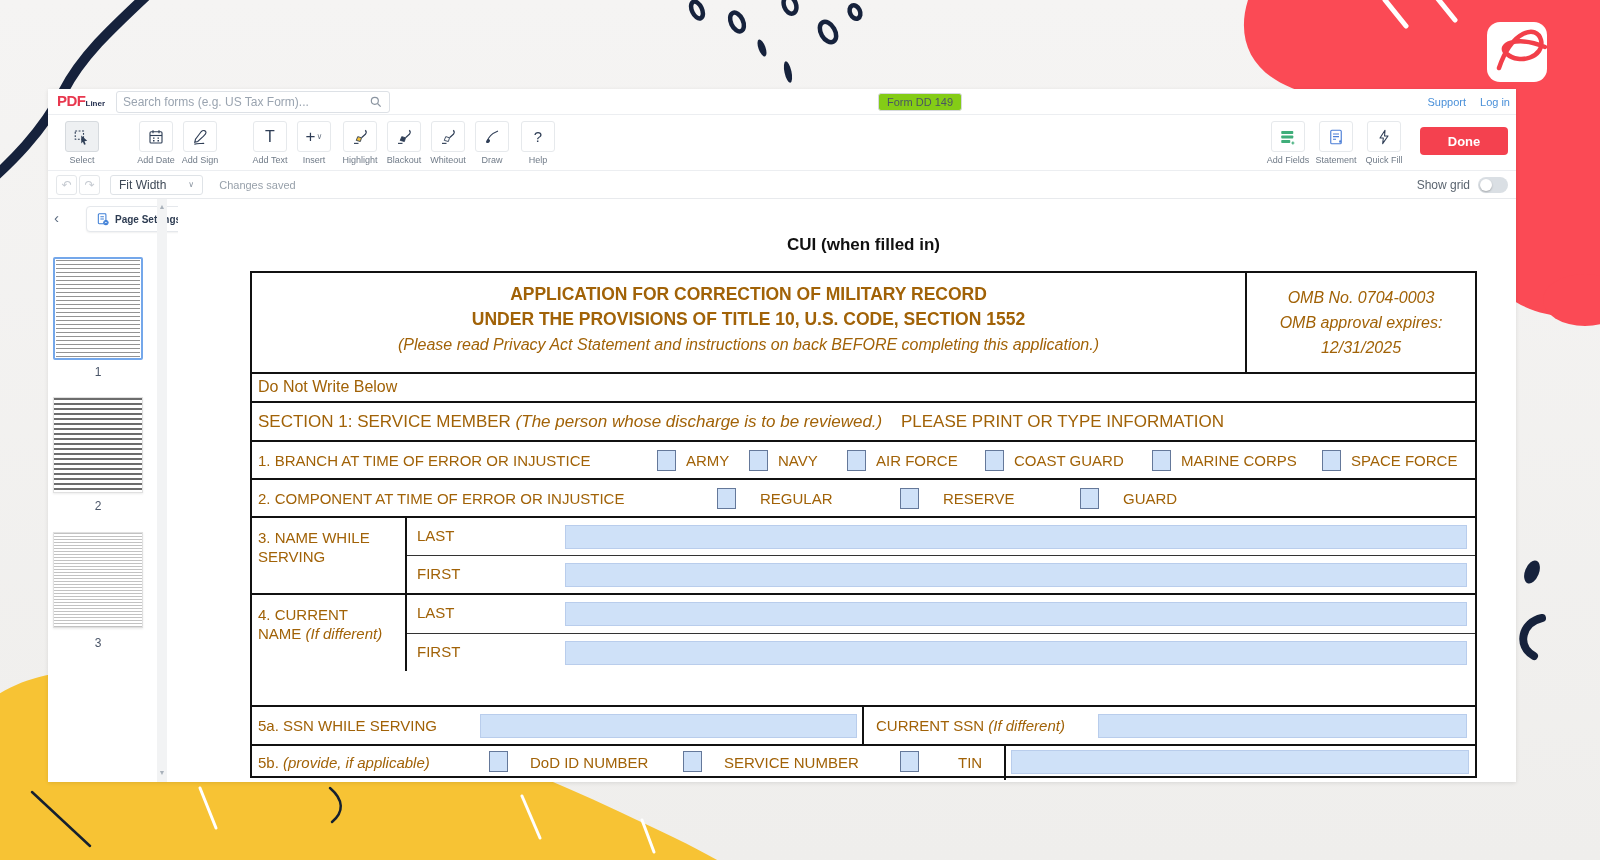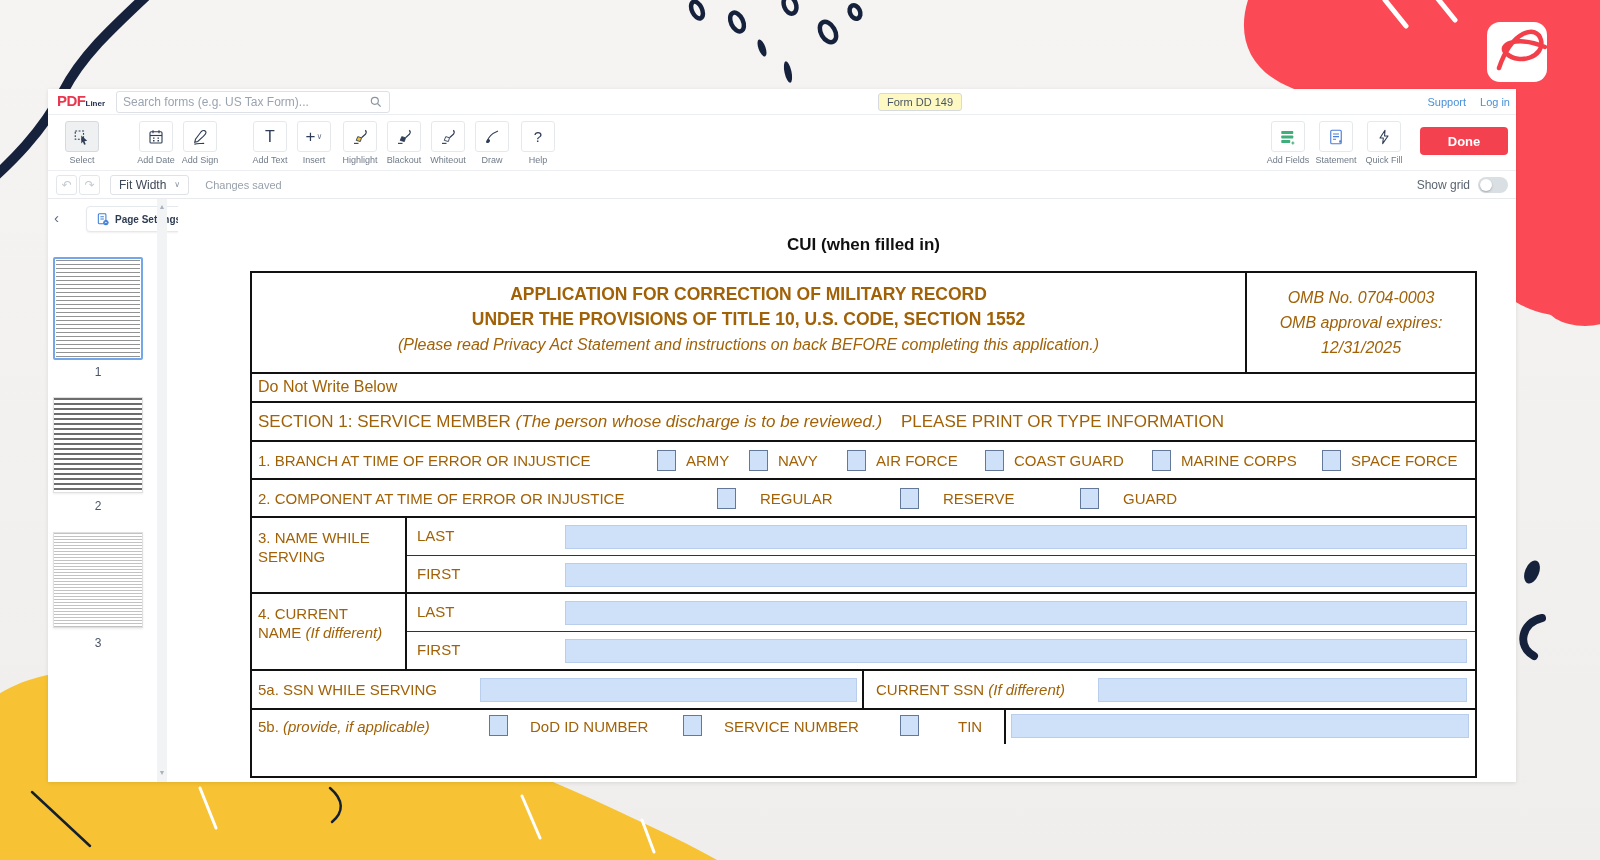--- a/index.html
+++ b/index.html
@@ -12,21 +12,21 @@
   
   .app { position:absolute; left:48px; top:89px; width:1468px; height:693px; background:#fff; z-index:1; box-shadow:0 1px 4px rgba(0,0,0,.10); }
 
   
   .hdr { position:absolute; left:0; top:0; width:100%; height:26px; border-bottom:1px solid #eceef1; }
   .logo { position:absolute; left:9px; top:3px; font-weight:800; font-size:15px; color:#e8384f; letter-spacing:-.5px; }
   .logo .liner { font-size:8px; color:#1e2a4a; letter-spacing:0; font-weight:700; }
   .search { position:absolute; left:68px; top:2px; width:274px; height:22px; border:1px solid #dde1e6; border-radius:3px; display:flex; align-items:center; padding:0 6px; }
   .search input { border:none; outline:none; flex:1; font-size:12px; color:#5b6570; font-family:"Liberation Sans",sans-serif; background:transparent; }
   .search input::placeholder { color:#9aa4b0; }
-  .formchip { position:absolute; left:830px; top:4px; height:18px; padding:0 8px; border:1px solid #d6d9dd; border-radius:3px; background:#fef9c3; font-size:11px; color:#4a5562; display:flex; align-items:center; }
+  .formchip { position:absolute; left:830px; top:4px; height:18px; padding:0 8px; border:1px solid #d6d9dd; border-radius:3px; background:#84cc16; font-size:11px; color:#4a5562; display:flex; align-items:center; }
   .hdr-links { position:absolute; right:6px; top:0; height:26px; display:flex; align-items:center; gap:14px; font-size:11px; color:#4a90d9; }
   .hdr-links span { cursor:pointer; }
 
   
   .tbar { position:absolute; left:0; top:26px; width:100%; height:56px; border-bottom:1px solid #eceef1; display:flex; align-items:flex-start; padding:6px 0 0 8px; }
   .tool { width:44px; display:flex; flex-direction:column; align-items:center; cursor:pointer; }
   .tool .chip { width:34px; height:31px; border:1px solid #e6e9ec; border-radius:3px; display:flex; align-items:center; justify-content:center; background:#fff; }
   .tool.active .chip { background:#eef0f2; border-color:#d6dade; }
   .tool .lbl { font-size:9px; color:#707b88; margin-top:3px; white-space:nowrap; }
   .tool svg, .tool .glyph { color:#2f3e56; }
@@ -34,21 +34,21 @@
   .glyph-q { font-size:15px; color:#2f3e56; }
   .glyph-plus { font-size:17px; color:#2f3e56; }
   .ins-ch { font-size:8px; color:#6b7685; margin-left:1px; }
   .tool-right { position:absolute; right:8px; top:6px; display:flex; align-items:flex-start; }
   .done-btn { margin-left:14px; margin-top:6px; width:88px; height:28px; background:#f4414f; color:#fff; font-weight:700; font-size:13px; border:none; border-radius:4px; cursor:pointer; }
 
   
   .sbar { position:absolute; left:0; top:82px; width:100%; height:28px; border-bottom:1px solid #e8eaed; display:flex; align-items:center; padding:0 8px; }
   .ur-btn { width:21px; height:20px; border:1px solid #e4e7ea; background:#fff; border-radius:3px; color:#c5cad1; font-size:12px; display:flex; align-items:center; justify-content:center; cursor:pointer; }
   .ur-btn + .ur-btn { margin-left:2px; }
-  .fitw { margin-left:10px; height:20px; border:1px solid #dfe3e7; border-radius:3px; padding:0 8px; display:flex; align-items:center; gap:8px; font-size:12px; color:#3d4856; cursor:pointer; background:#fff; }
+  .fitw { margin-left:10px; height:20px; border:1px solid #dfe3e7; border-radius:3px; padding:0 8px; display:flex; align-items:center; gap:22px; font-size:12px; color:#3d4856; cursor:pointer; background:#fff; }
   .fitw .ch { font-size:8px; color:#8a94a0; }
   .saved { margin-left:16px; font-size:11px; color:#98a1ab; }
   .grid-wrap { margin-left:auto; display:flex; align-items:center; gap:8px; }
   .grid-lbl { font-size:12px; color:#5b6570; }
   .toggle { width:30px; height:16px; border-radius:8px; background:#dadfe4; position:relative; cursor:pointer; }
   .toggle .knob { position:absolute; left:2px; top:2px; width:12px; height:12px; border-radius:50%; background:#fff; box-shadow:0 1px 2px rgba(0,0,0,.25); }
 
   
   .content { position:absolute; left:0; top:110px; width:100%; height:583px; overflow:hidden; }
   .side { position:absolute; left:0; top:0; width:130px; height:100%; background:#fff; }
@@ -86,21 +86,21 @@
   .caseinput { position:absolute; left:155px; top:3px; right:10px; height:24px; }
   .sec1 { height:39px; font-size:17px; padding:9px 0 0 6px; white-space:nowrap; }
   .sec1 .it { font-style:italic; }
   .sec1 .c { margin-left:14px; }
   .optrow { height:38px; font-size:15px; }
   .optrow .qlbl { position:absolute; left:6px; top:10px; }
   .opt { position:absolute; top:8px; display:flex; align-items:center; }
   .cbox { width:19px; height:21px; background:#cfe1f8; border:1px solid #64789a; cursor:pointer; }
   .opt .olbl { margin-left:10px; }
   .opt.wide .olbl { margin-left:24px; }
-  .r34 { height:153px; border-bottom:2px solid #111; display:flex; flex-direction:column; }
+  .r34 { height:189px; border-bottom:2px solid #111; display:flex; flex-direction:column; }
   .nameblock { display:flex; }
   .nb3 { height:77px; border-bottom:2px solid #111; }
   .nb4 { height:76px; }
   .namelbl { width:155px; border-right:2px solid #111; font-size:15px; padding:10px 0 0 6px; line-height:19px; }
   .namecol { flex:1; display:flex; flex-direction:column; }
   .subrow { position:relative; flex:1; }
   .subrow.sep { border-bottom:1px solid #333; }
   .sublbl { position:absolute; left:10px; top:9px; font-size:15px; }
   .subinput { position:absolute; left:158px; top:7px; right:8px; height:24px; }
   .r5a { height:39px; font-size:15px; }

